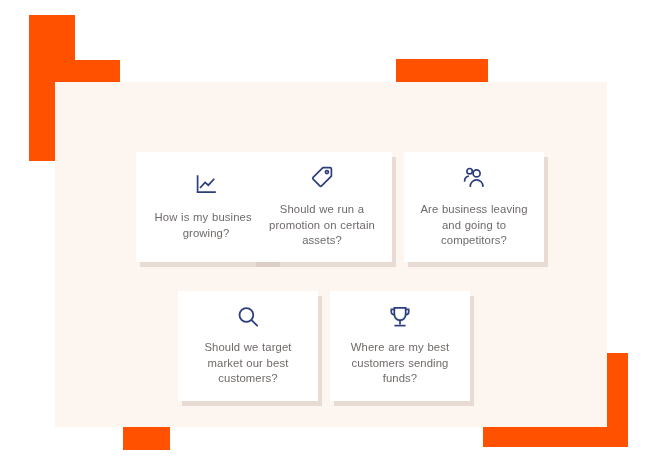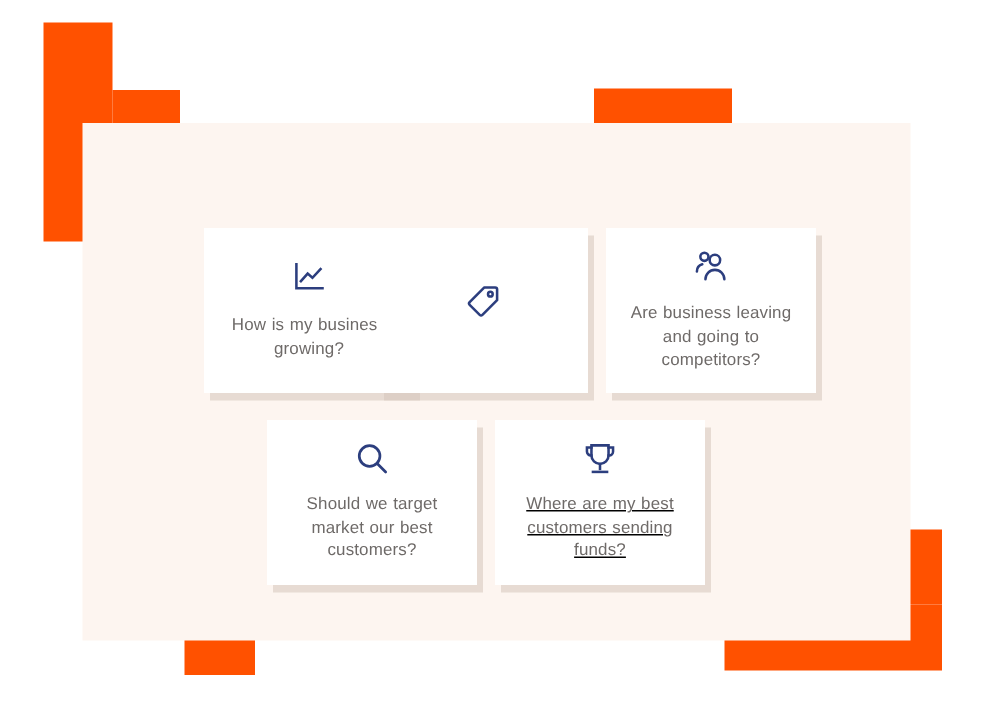--- a/index.html
+++ b/index.html
@@ -51,26 +51,26 @@
     position: absolute;
     background: #ffffff;
     box-sizing: border-box;
     box-shadow: 4px 5px 0 0 rgba(214, 197, 188, 0.55);
     display: flex;
     flex-direction: column;
     align-items: center;
     justify-content: center;
   }
   .card-r1 { width: 140px; height: 110px; top: 152px; }
-  .card-r2 { width: 140px; height: 110px; top: 280px; }
+  .card-r2 { width: 140px; height: 110px; top: 291px; }
   .card-1 { left: 100px; margin-left: 36px; }
   .card-2 { left: 252px; }
   .card-3 { left: 404px; }
   .card-4 { left: 178px; }
-  .card-5 { left: 330px; text-decoration: underline; }
+  .card-5 { left: 330px; }
 
   .card-icon {
     display: block;
     width: 24px;
     height: 24px;
     margin-bottom: 13px;
     color: #2C3E7E;
     flex: 0 0 auto;
   }
   .card-icon svg { display: block; width: 24px; height: 24px; }
@@ -112,20 +112,21 @@
     <span class="card-label">How is my business growing?</span>
   </div>
 
   <div class="card card-r1 card-2">
     <span class="card-icon">
       <svg viewBox="0 0 24 24" fill="none" stroke="currentColor" stroke-width="1.7" stroke-linecap="round" stroke-linejoin="round">
         <path d="M12.9 2.6 H20.1 A1.3 1.3 0 0 1 21.4 3.9 V11.1 L11.6 20.9 A1.3 1.3 0 0 1 9.8 20.9 L3.1 14.2 A1.3 1.3 0 0 1 3.1 12.4 Z"></path>
         <circle cx="16.9" cy="7.1" r="1.55"></circle>
       </svg>
     </span>
+    <span class="card-label">Should we run a promotion on certain assets?</span>
   </div>
 
   <div class="card card-r1 card-3">
     <span class="card-icon">
       <svg viewBox="0 0 24 24" fill="none" stroke="currentColor" stroke-width="1.7" stroke-linecap="round" stroke-linejoin="round">
         <circle cx="14.6" cy="8.4" r="3.5"></circle>
         <path d="M8.3 21.2 a6.3 6.3 0 0 1 12.6 0"></path>
         <circle cx="7.6" cy="6.2" r="2.7"></circle>
         <path d="M2.6 16.0 a5.0 5.0 0 0 1 3.6 -4.8"></path>
       </svg>

